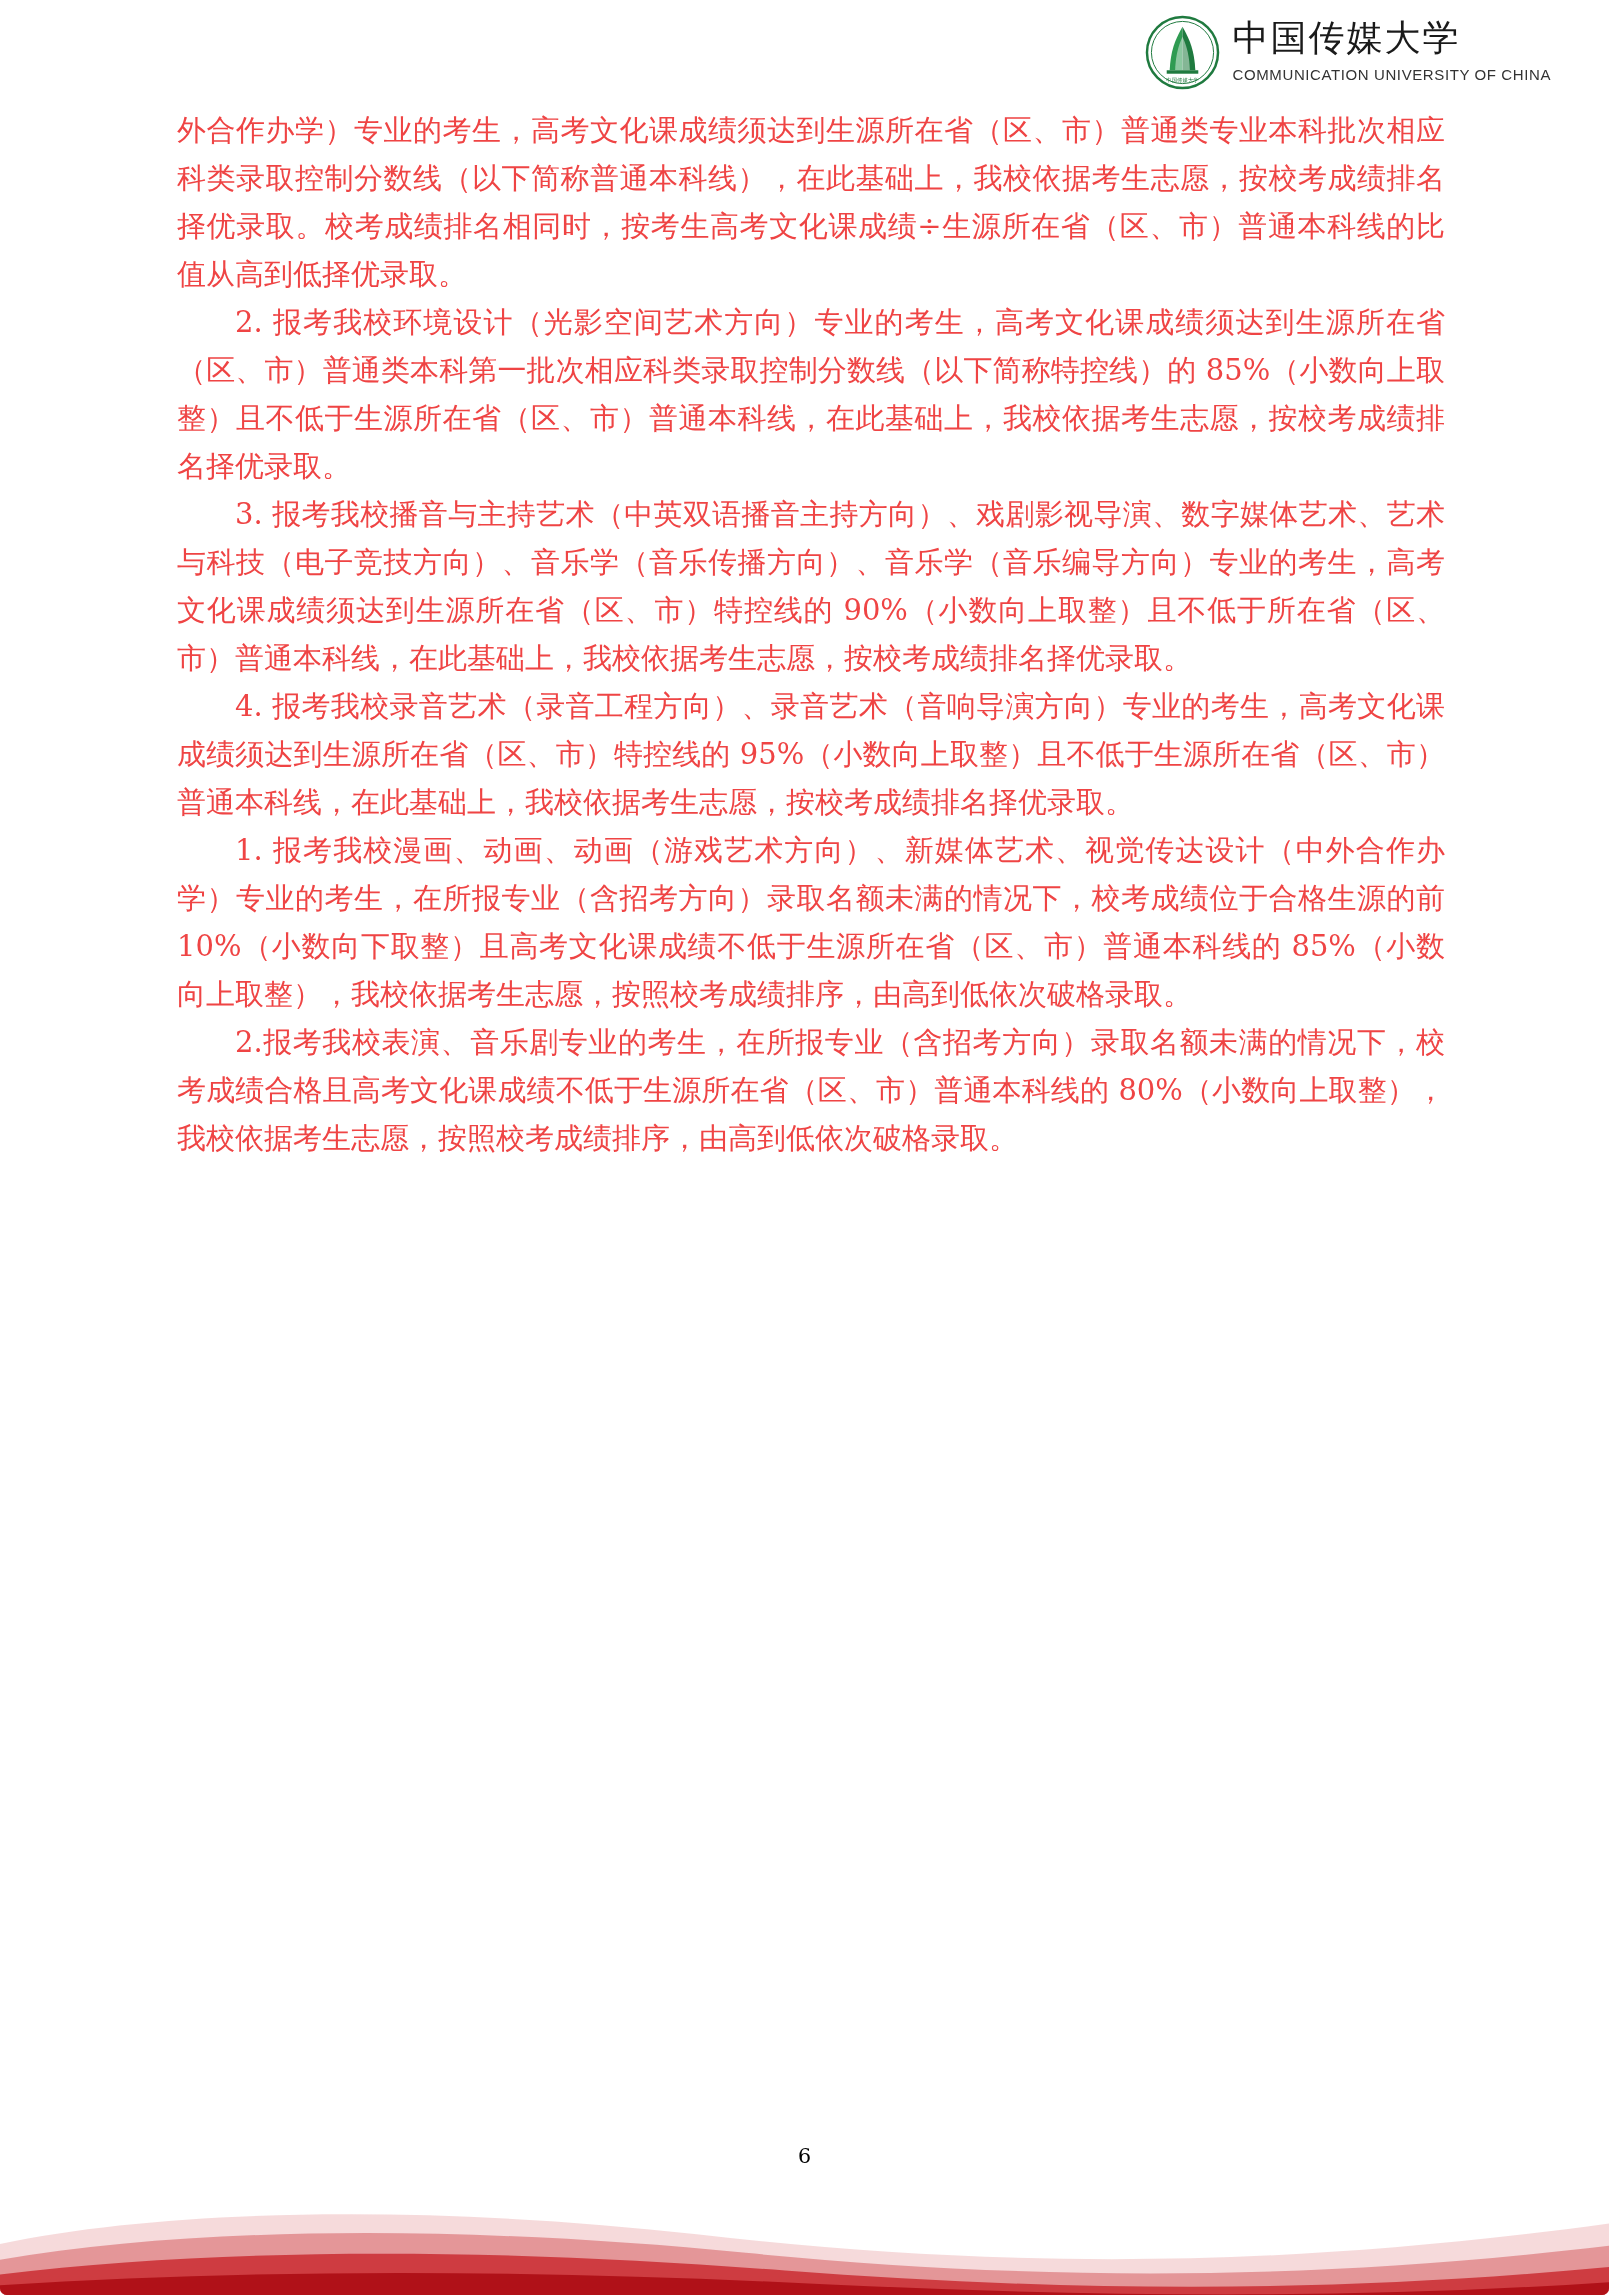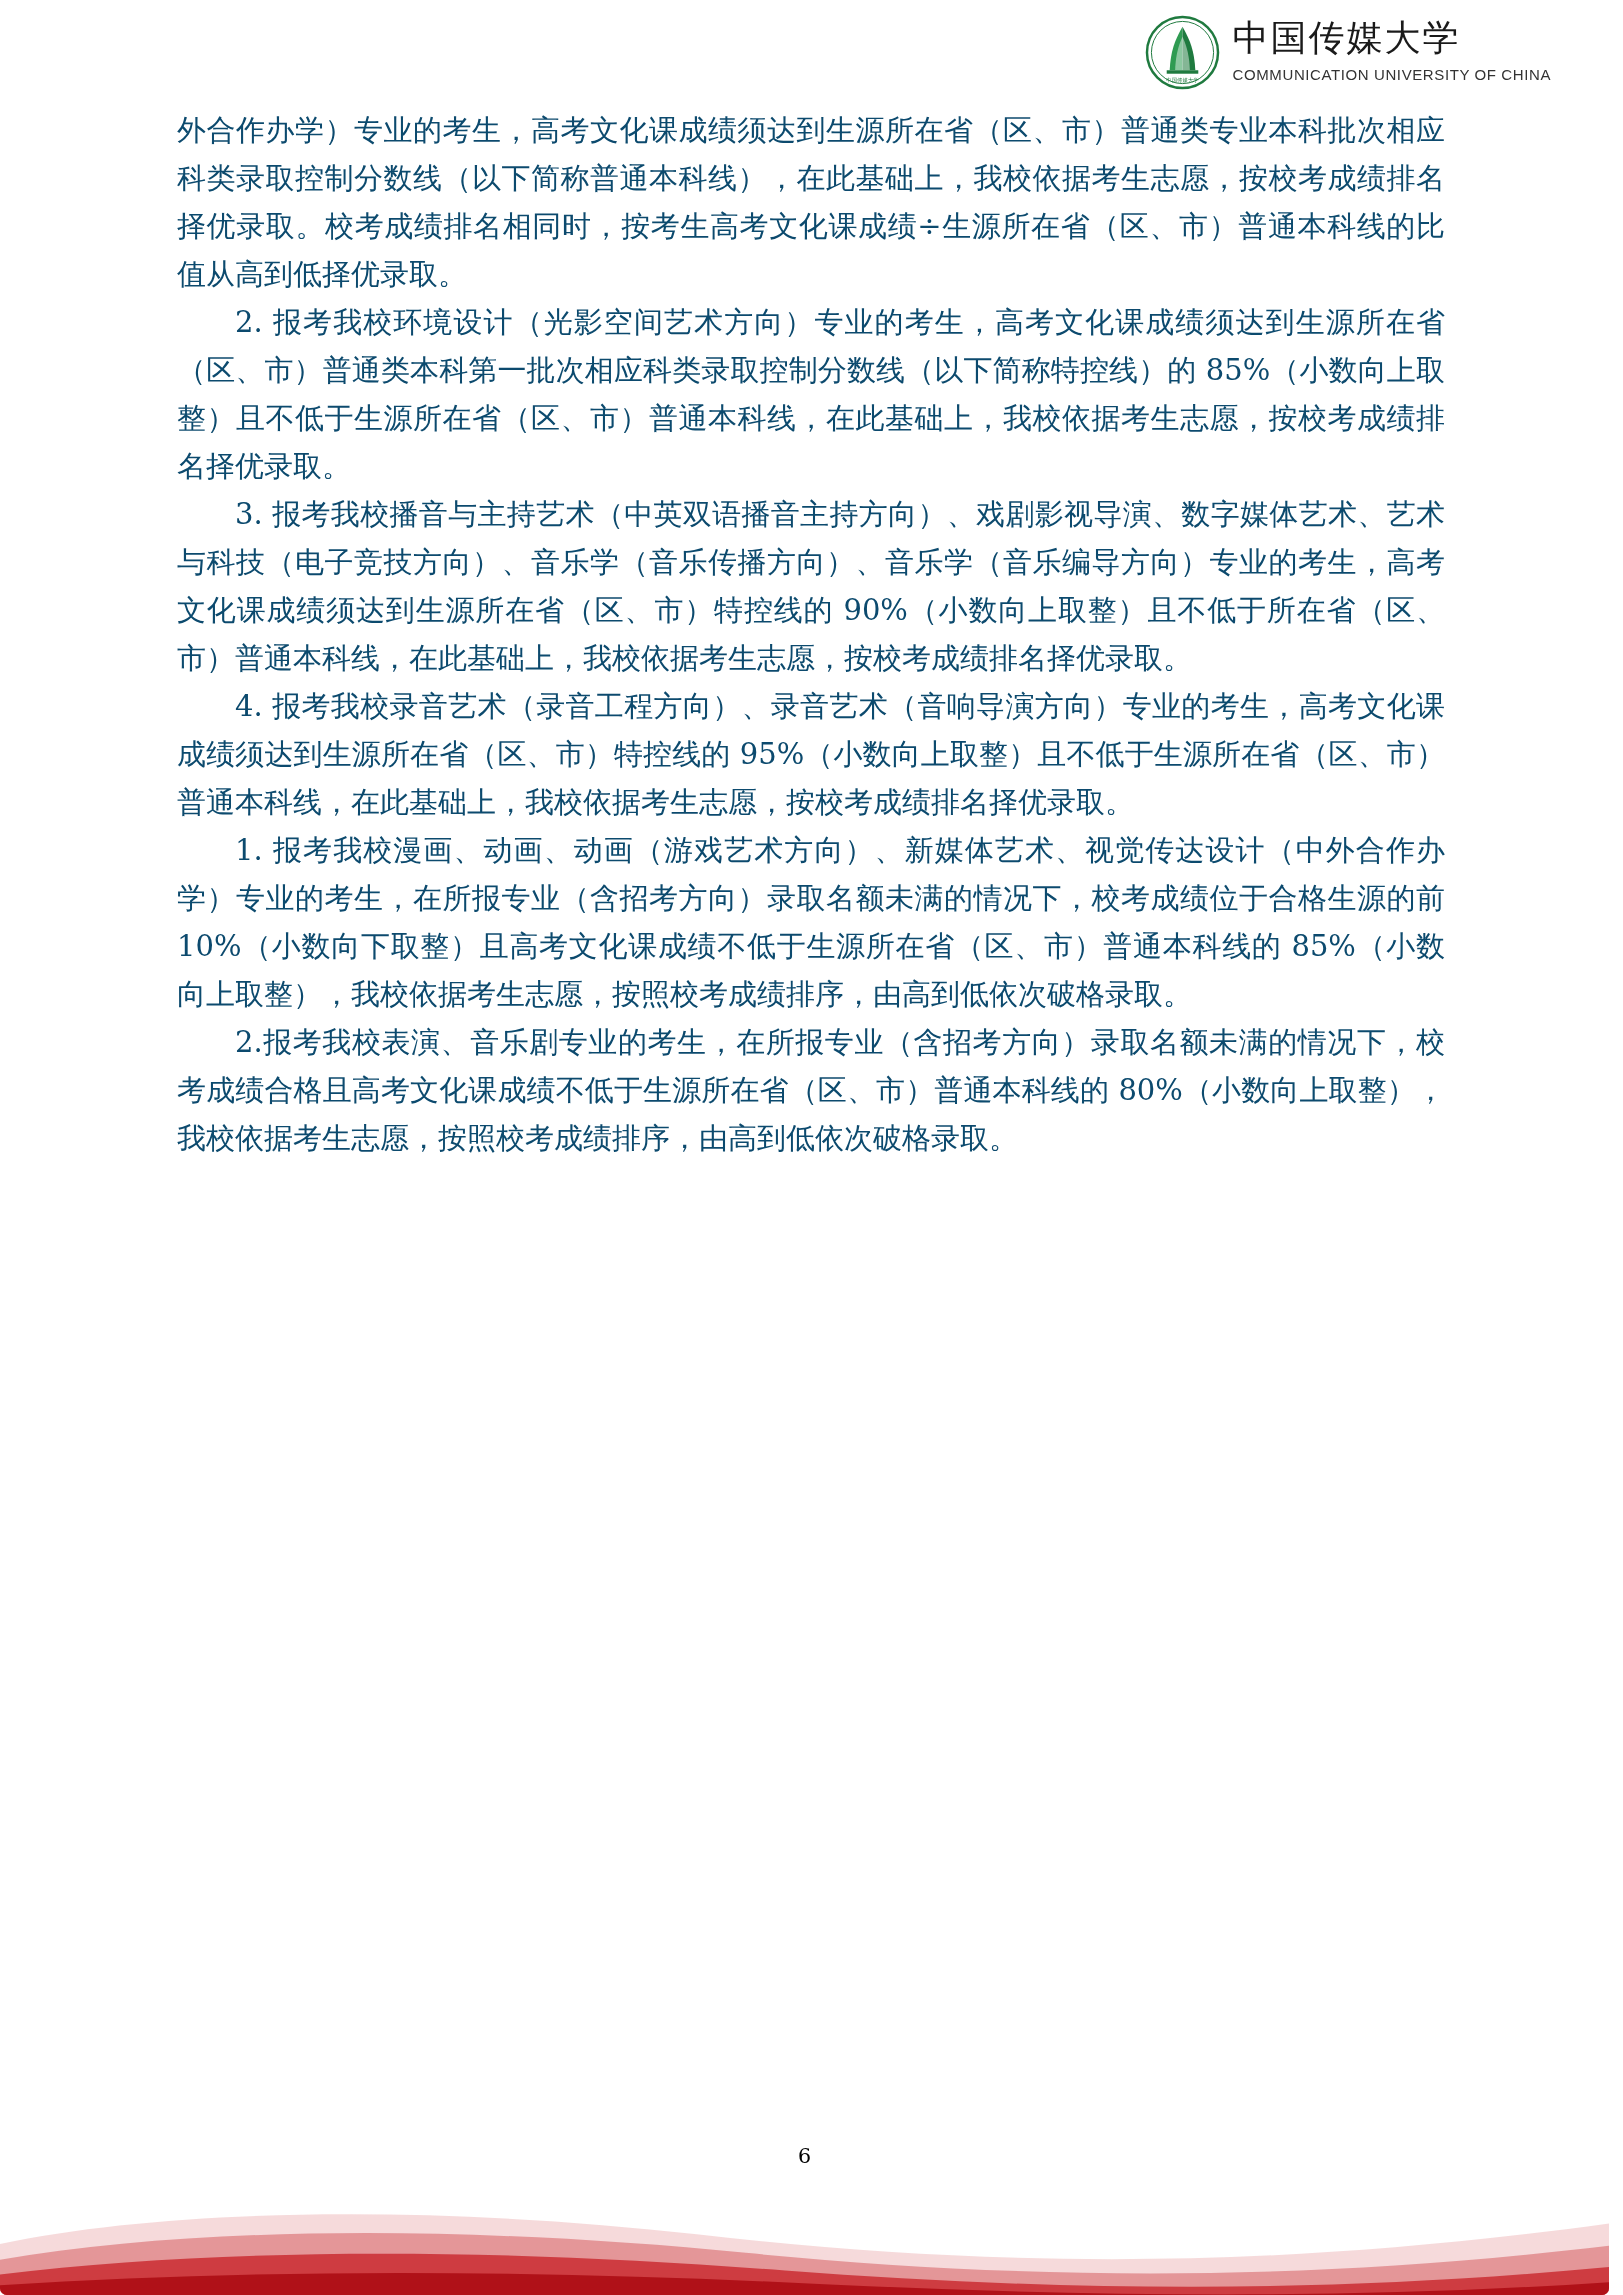--- a/index.html
+++ b/index.html
@@ -63,21 +63,21 @@
   .content {
     position: absolute;
     left: 177px;
     top: 106px;
     width: 1276px;
   }
   p.para {
     margin: 0 8px 0 0;
     font-size: 29px;
     line-height: 48px;
-    color: #0c4a6e;
+    color: #ef4444;
     text-align: justify;
     text-justify: inter-ideograph;
     letter-spacing: 0px;
     font-family: "DejaVu Serif", "Liberation Serif", serif;
   }
   p.indent {
     text-indent: 58px;
   }
 
   

